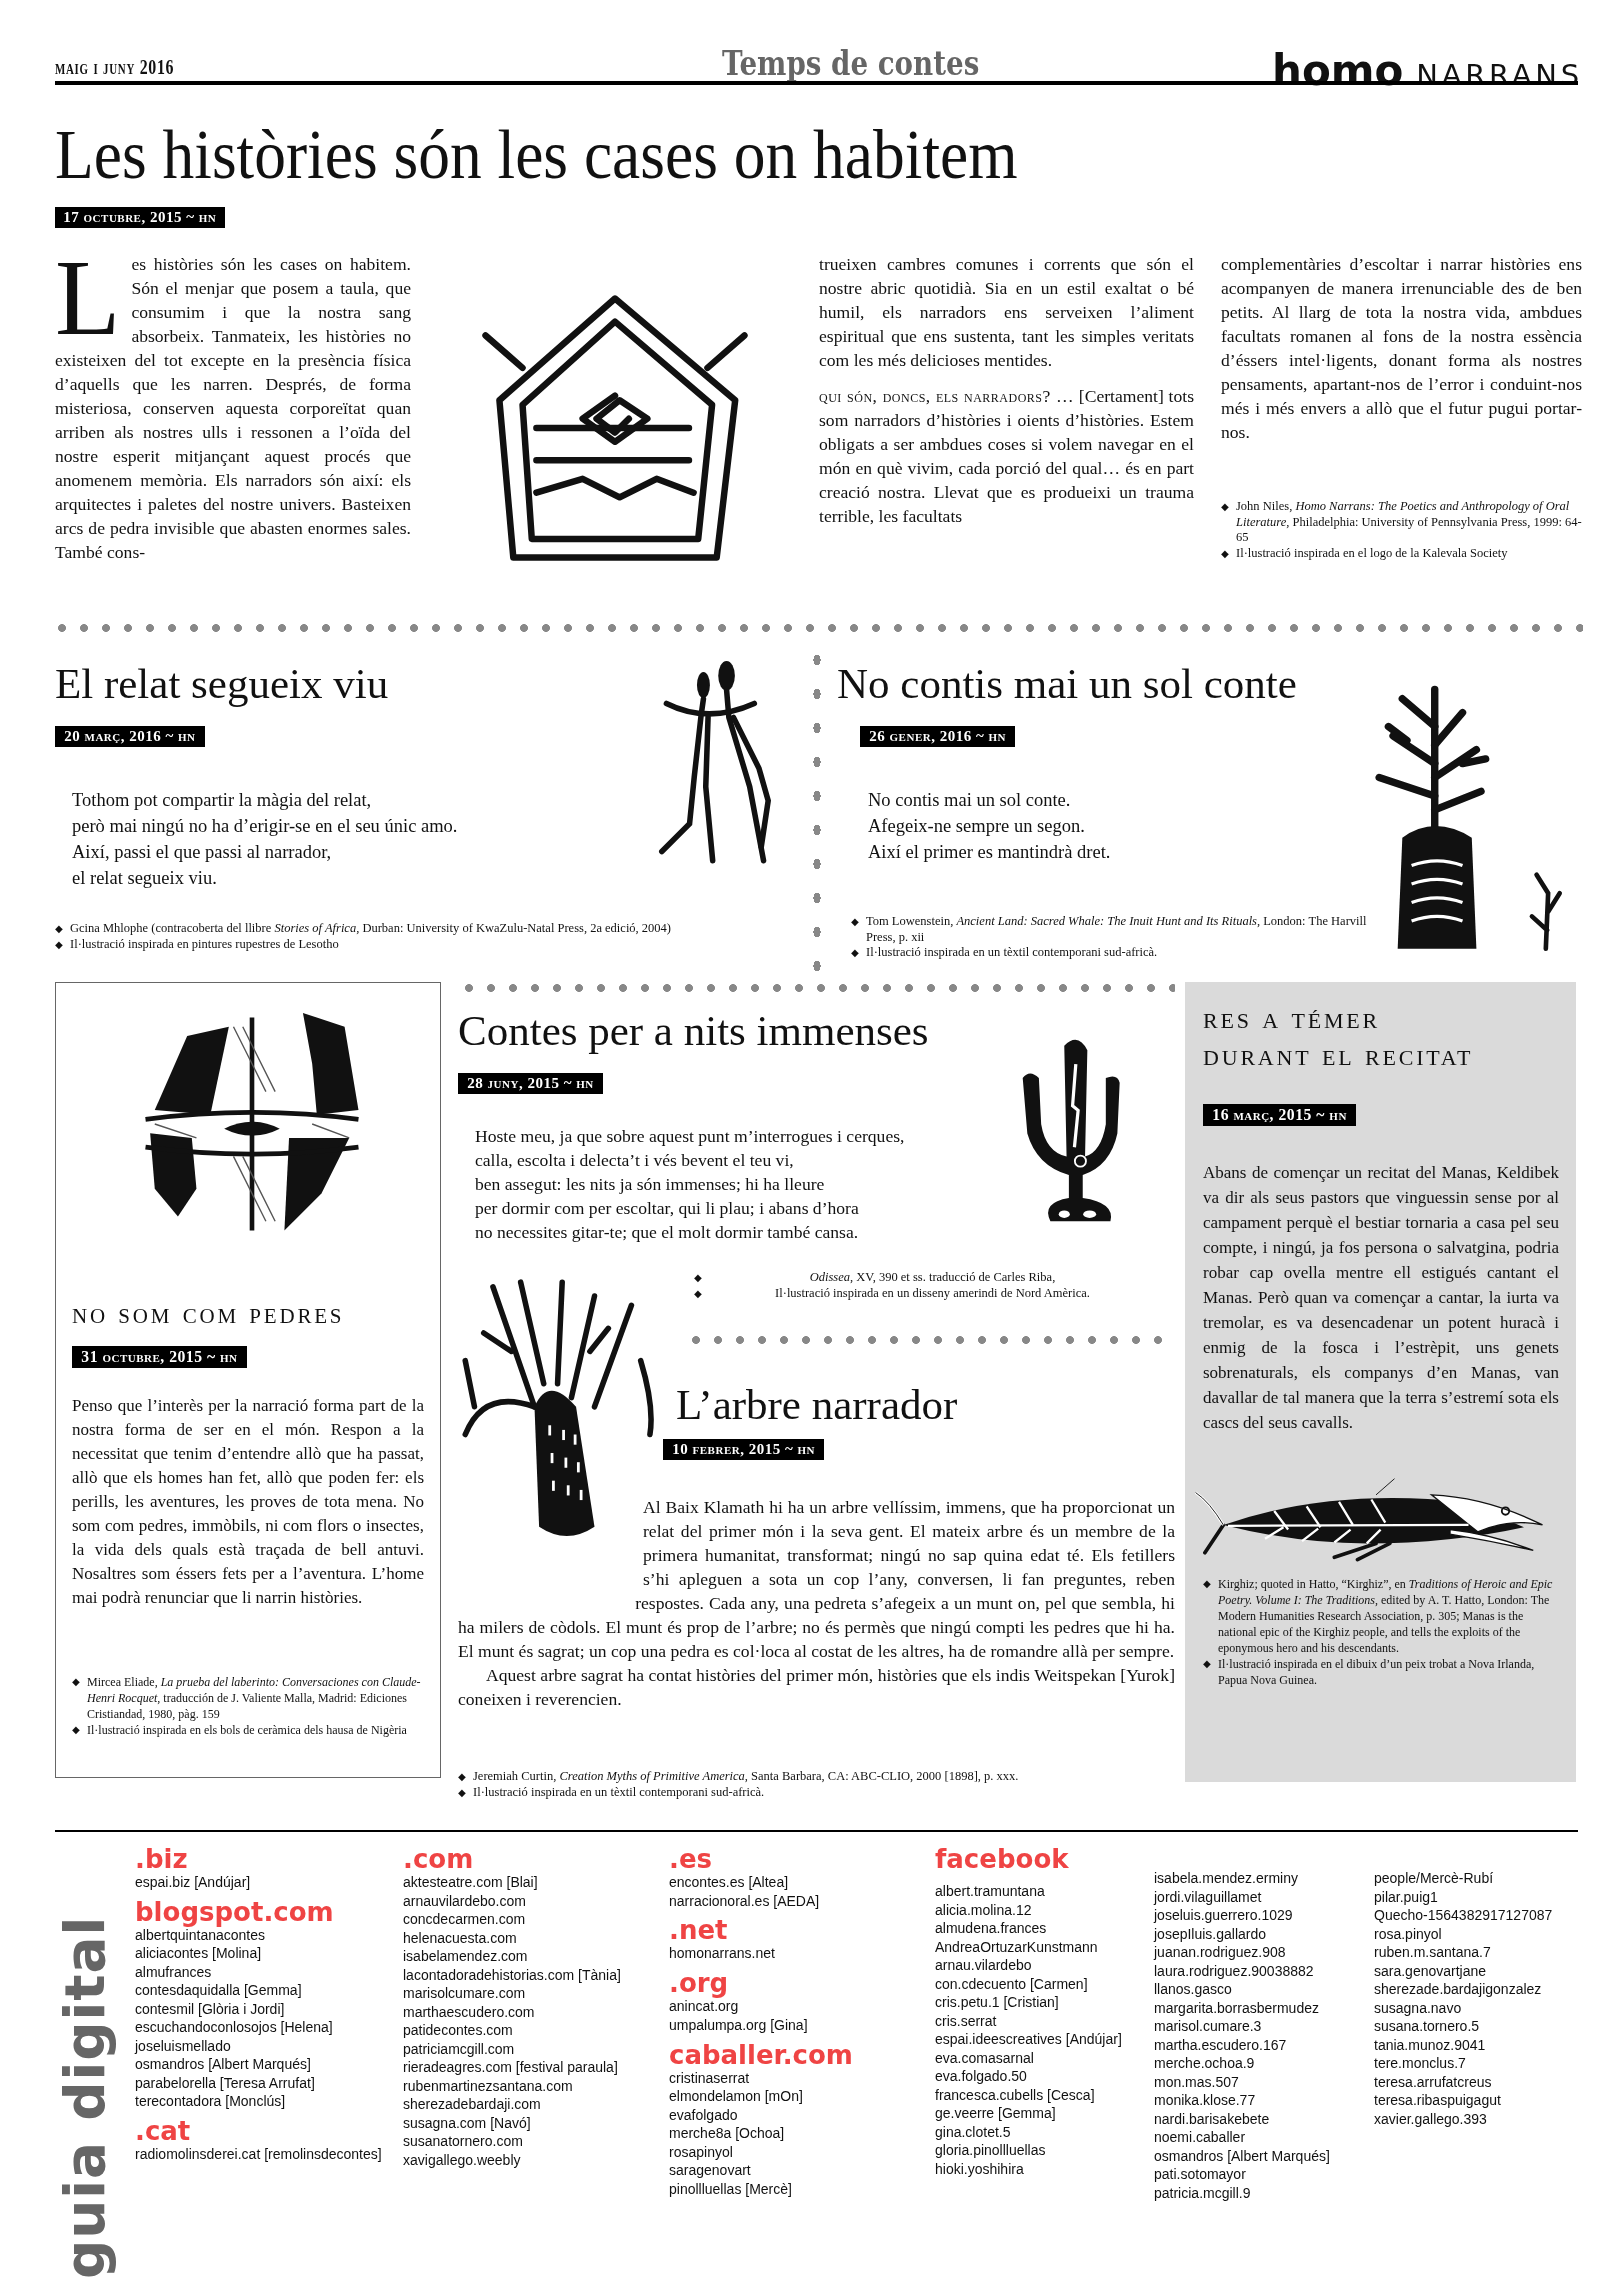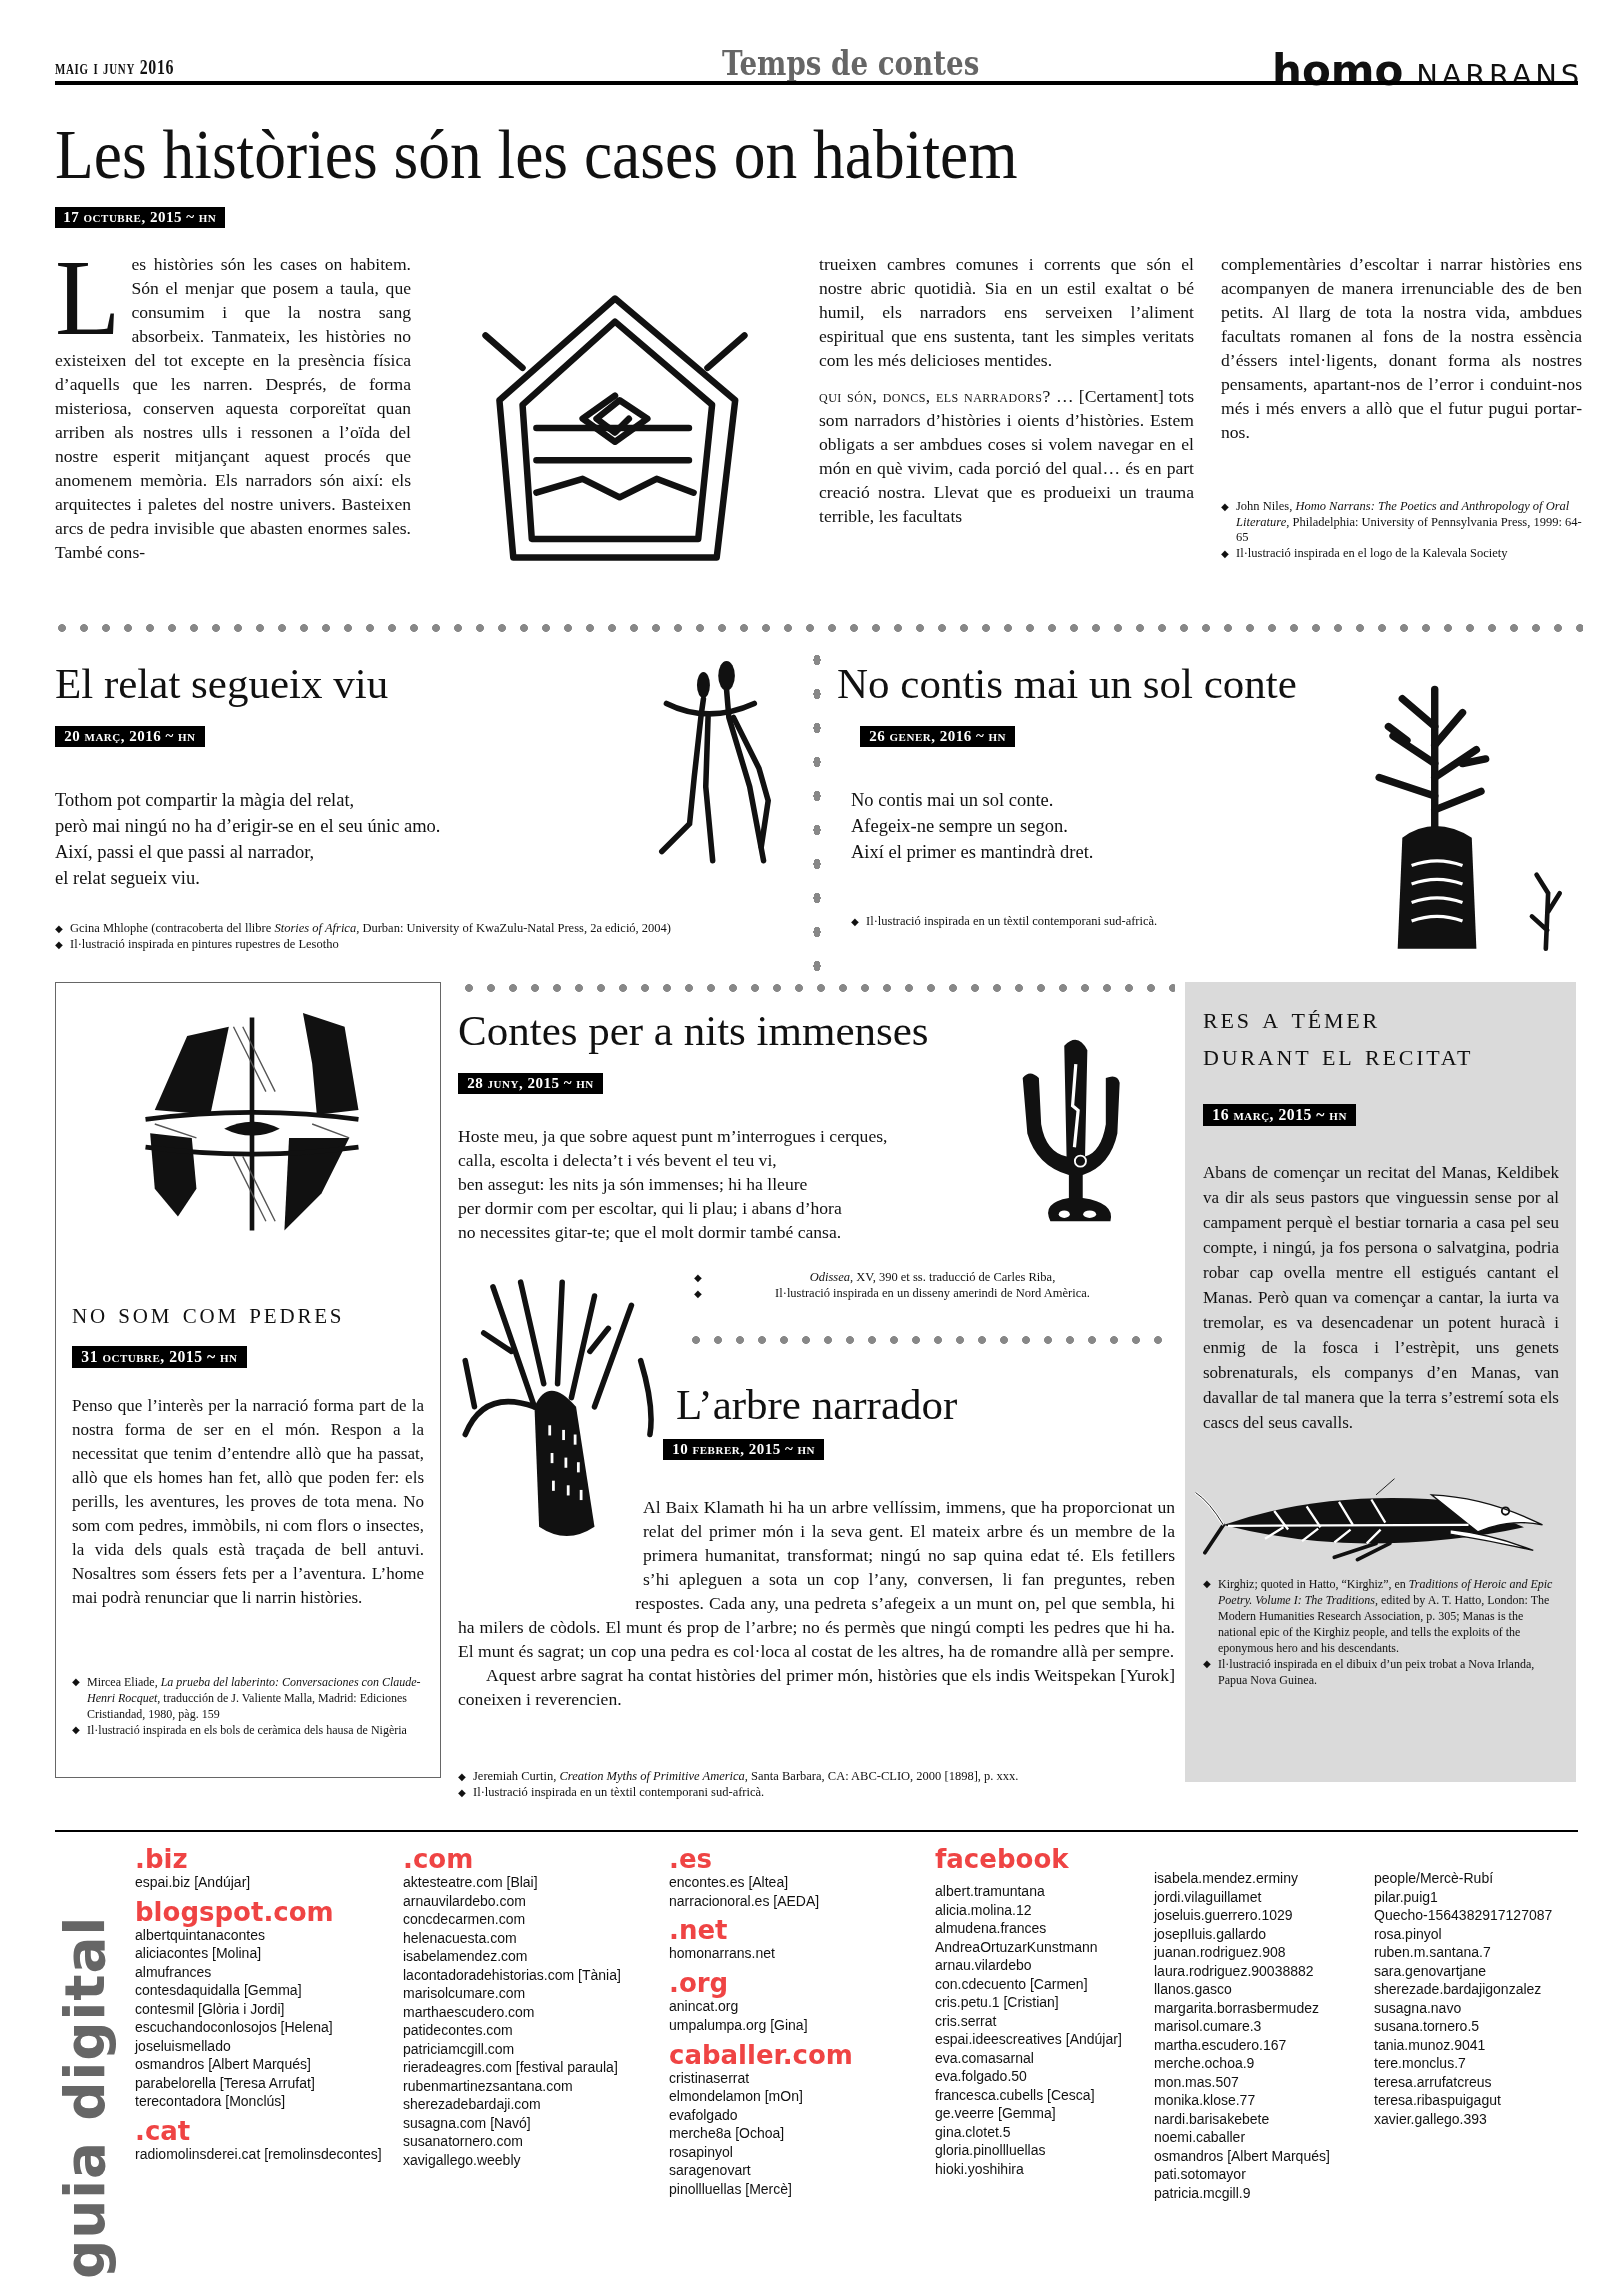--- a/index.html
+++ b/index.html
@@ -17,21 +17,21 @@
   
   .datebar { background: #000; color: #fff; font-variant: small-caps; font-size: 17.6px; font-weight: bold; letter-spacing: 0.5px; padding: 1.9px 9.3px; display: inline-block; white-space: nowrap; }
   .headline { font-weight: normal; line-height: 1; white-space: nowrap; }
   .body { font-size: 18.5px; line-height: 25px; text-align: justify; hyphens: auto; }
   .notes { font-size: 12.5px; line-height: 15.7px; }
   .notes li { list-style: none; position: relative; padding-left: 15px; }
   .notes li::before { content: "\25C6"; position: absolute; left: 0; top: 0; font-size: 10.2px; }
   .notes i { font-style: italic; }
   .dots-h { height: 10.2px; background-image: radial-gradient(circle, #888 3.7px, transparent 4.2px); background-size: 22px 10.2px; background-repeat: repeat-x; }
   .dots-v { width: 10.2px; background-image: radial-gradient(ellipse 3.7px 5.1px, #888 98%, transparent 100%); background-size: 10.2px 34px; background-repeat: repeat-y; }
-  .verse { font-size: 18.5px; line-height: 25px; }
+  .verse { font-size: 18.5px; line-height: 25px; margin-left: 17px; }
   .caps-title { font-variant: small-caps; letter-spacing: 2.8px; font-weight: normal; }
 
   
   svg { display: block; }
 
   
   .guide-rule { left: 55px; top: 1830px; width: 1523px; height: 2.3px; background: #000; }
   .guide-title { left: 53px; top: 2279px; font-family: "DejaVu Sans", sans-serif; font-weight: bold; font-size: 55px; color: #666; transform: rotate(-90deg); transform-origin: left top; white-space: nowrap; letter-spacing: 0.9px; }
   .gcol { font-family: "Liberation Sans", sans-serif; font-size: 14px; line-height: 18.5px; color: #111; }
   .gcol .gh { font-family: "DejaVu Sans", sans-serif; font-weight: bold; color: #ef4444; font-size: 26px; line-height: 27px; margin-top: 7.4px; }
@@ -140,20 +140,21 @@
     <path d="M130 360 Q200 310 280 360 L290 600 L120 600 Z" fill="#111"></path>
     <g fill="none" stroke="#fff" stroke-width="7">
       <path d="M150 420 Q205 400 260 420 M150 460 Q205 440 260 460 M150 500 Q205 480 260 500 M150 540 Q205 520 260 540"></path>
     </g>
     <g fill="none" stroke="#111" stroke-width="10" stroke-linecap="round">
       <path d="M440 600 L445 480 L420 440 M445 520 L470 480 M443 560 L410 530"></path>
     </g>
   </svg>
 </div>
 <ul class="abs notes" style="left:851px; top:914px; width:532px;">
+  <li><span>Tom Lowenstein, </span><i>Ancient Land: Sacred Whale: The Inuit Hunt and Its Rituals</i><span>, London: The Harvill Press, p. xii</span></li>
   <li><span>Il·lustració inspirada en un tèxtil contemporani sud-africà.</span></li>
 </ul>
 
 <div class="abs" style="left:55px; top:982px; width:386px; height:796px; border:1.9px solid #666;"></div>
 <div class="abs" style="left:127px; top:999px; width:250px; height:250px;">
   <svg viewBox="0 0 540 540" width="250" height="250">
     <g fill="#111">
       <path d="M60 240 L130 80 L220 60 L180 250 Z"></path>
       <path d="M380 30 L470 60 L500 240 L410 250 L400 140 Z"></path>
       <path d="M50 290 L140 300 L150 410 L110 470 L60 410 Z"></path>

